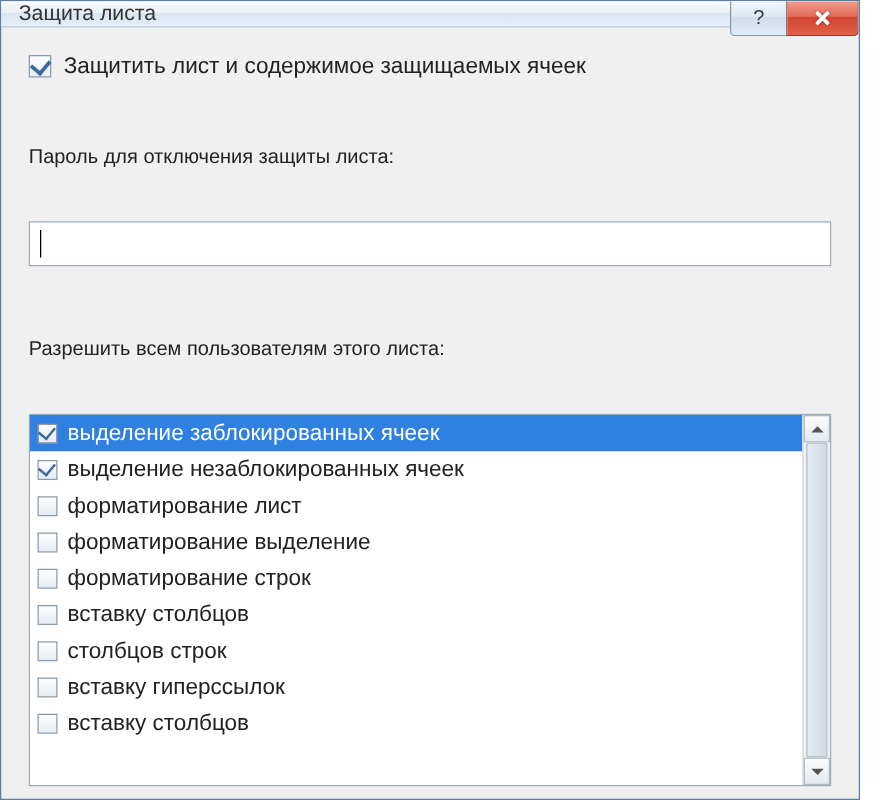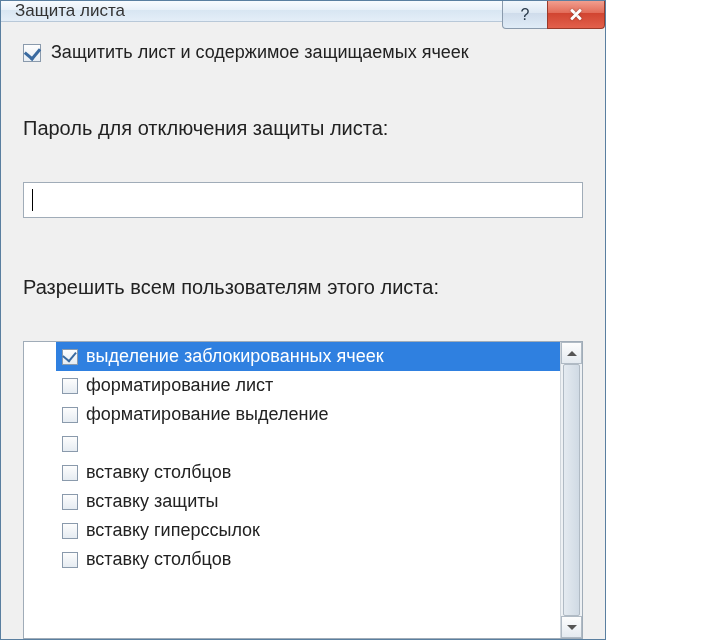--- a/index.html
+++ b/index.html
@@ -7,21 +7,21 @@
     margin: 0;
     padding: 0;
     font-family: "Segoe UI", Tahoma, sans-serif;
     font-size: 15px;
     background: #fff;
     width: 708px;
     height: 640px;
     overflow: hidden;
   }
   .window {
-    width: 606px;
+    width: 688px;
     height: 640px;
     border: 1px solid #5a7fa0;
     background: #f0f0f0;
     display: flex;
     flex-direction: column;
   }
   .titlebar {
     height: 40px;
     background: linear-gradient(to bottom, #f8fbfe 0%, #e8f0f8 45%, #d8e6f2 46%, #e4eef8 100%);
     border-bottom: 1px solid #b8c8d8;
@@ -115,21 +115,21 @@
     height: 11px;
     border: solid #3a6aa0;
     border-width: 0 3px 3px 0;
     transform: rotate(40deg);
   }
   .label-top {
     font-size: 18px;
     color: #222;
   }
   .field-label {
-    font-size: 20px;
+    font-size: 16px;
     color: #222;
     margin-bottom: 6px;
   }
   .text-input {
     width: 100%;
     height: 36px;
     border: 1px solid #a0acb8;
     background: #fff;
     padding: 4px 8px;
     font-size: 16px;
@@ -156,21 +156,20 @@
     flex: 1;
     overflow: hidden;
   }
   .list-item {
     display: flex;
     align-items: center;
     height: 29px;
     padding: 0 6px;
     font-size: 18px;
     color: #222;
-    margin-left: 32px;
   }
   .list-item.selected {
     background: #2f80e0;
     color: #fff;
   }
   .list-item .chk {
     width: 16px;
     height: 16px;
     margin-right: 8px;
     background: linear-gradient(to bottom, #fdfdfd, #e6ecf2);
@@ -277,37 +276,42 @@
 
     <div class="field-label">Разрешить всем пользователям этого листа:</div>
 
     <div class="list-wrap">
       <div class="list-body" id="perm-list">
           <div class="list-item selected">
             <div class="chk checked"></div>
             <span>выделение заблокированных ячеек</span>
           </div>
           <div class="list-item">
+            <div class="chk checked"></div>
+            <span>выделение незаблокированных ячеек</span>
+          </div>
+          <div class="list-item">
             <div class="chk"></div>
             <span>форматирование лист</span>
           </div>
           <div class="list-item">
             <div class="chk"></div>
             <span>форматирование выделение</span>
           </div>
           <div class="list-item">
             <div class="chk"></div>
+            <span>форматирование строк</span>
           </div>
           <div class="list-item">
             <div class="chk"></div>
             <span>вставку столбцов</span>
           </div>
           <div class="list-item">
             <div class="chk"></div>
-            <span>вставку защиты</span>
+            <span>столбцов строк</span>
           </div>
           <div class="list-item">
             <div class="chk"></div>
             <span>вставку гиперссылок</span>
           </div>
           <div class="list-item">
             <div class="chk"></div>
             <span>вставку столбцов</span>
           </div>
         </div>

